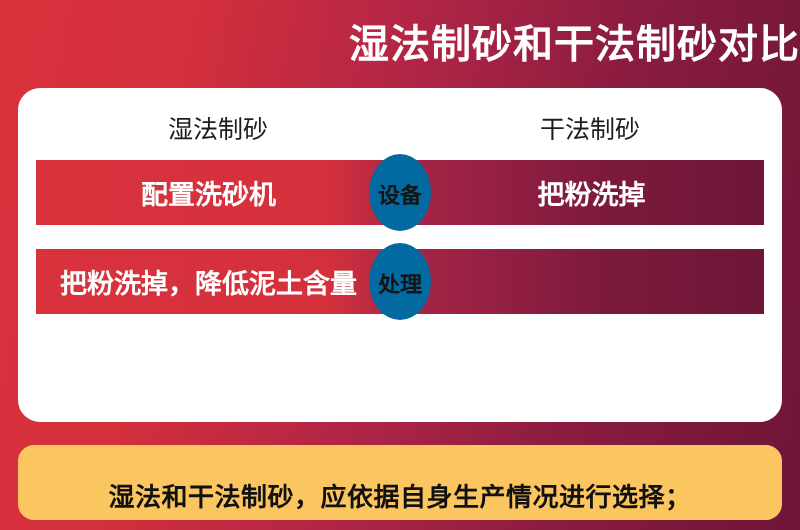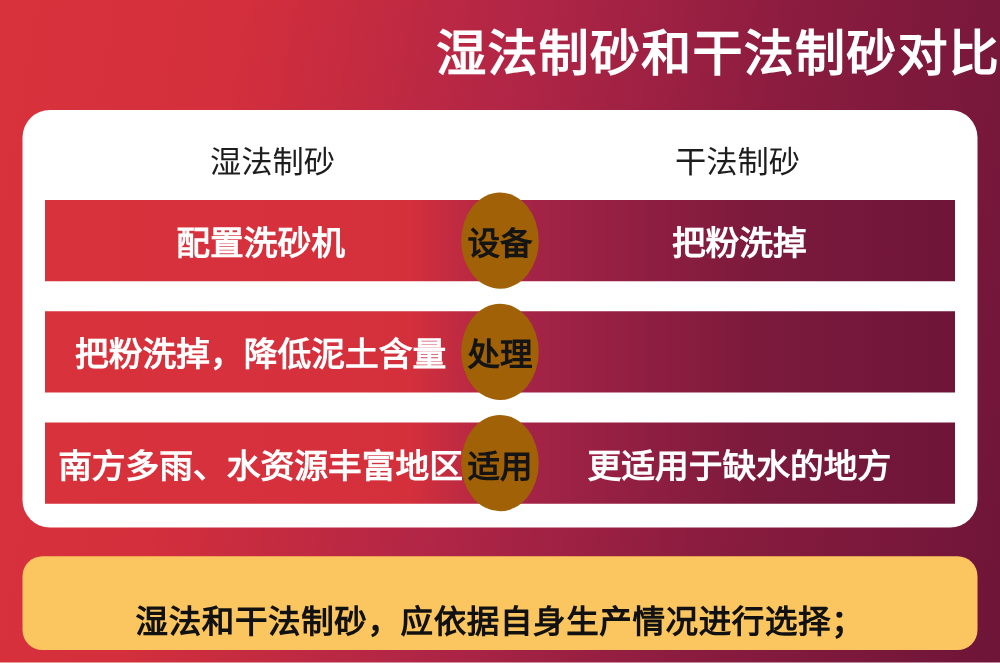--- a/index.html
+++ b/index.html
@@ -119,26 +119,26 @@
   .cell.sz-lg { font-size: 27px; }
   .cell.sz-md { font-size: 27px; }
 
   .badge {
     position: absolute;
     left: 333px;
     top: -6px;
     width: 62px;
     height: 77px;
     border-radius: 50%;
-    background: #a16207;
+    background: #0369a1;
     display: flex;
     align-items: center;
     justify-content: center;
     color: #141414;
-    font-size: 26px;
+    font-size: 22px;
     font-weight: bold;
     white-space: nowrap;
     z-index: 3;
   }
 
   
   .footer {
     position: absolute;
     left: 18px;
     top: 445px;
@@ -184,26 +184,20 @@
         <div class="badge">设备</div>
         <div class="cell right sz-lg">把粉洗掉</div>
       </div>
 
       <div class="row">
         <div class="row-bg"></div>
         <div class="cell left sz-md">把粉洗掉，降低泥土含量</div>
         <div class="badge">处理</div>
       </div>
 
-      <div class="row">
-        <div class="row-bg"></div>
-        <div class="cell left sz-md">南方多雨、水资源丰富地区</div>
-        <div class="badge">适用</div>
-        <div class="cell right sz-md">更适用于缺水的地方</div>
-      </div>
 
     </div>
   </div>
 
   <div class="footer">
     <div class="footer-text">湿法和干法制砂，应依据自身生产情况进行选择；</div>
   </div>
 
 </div>
 

